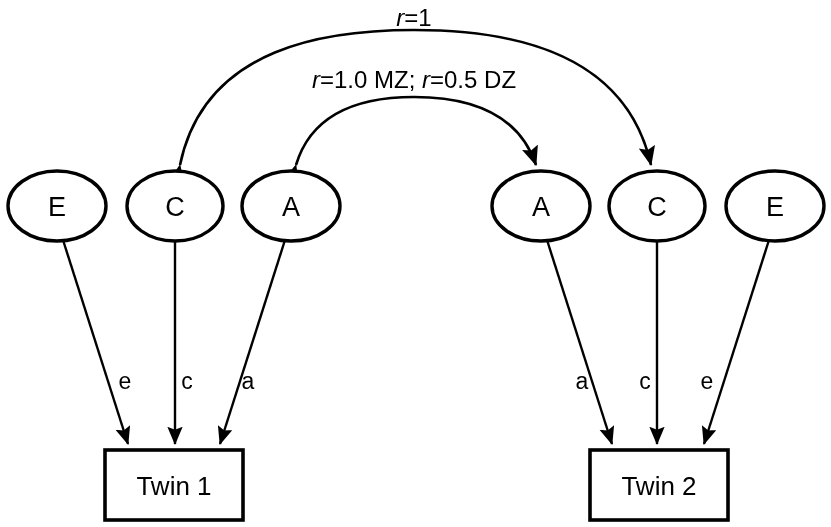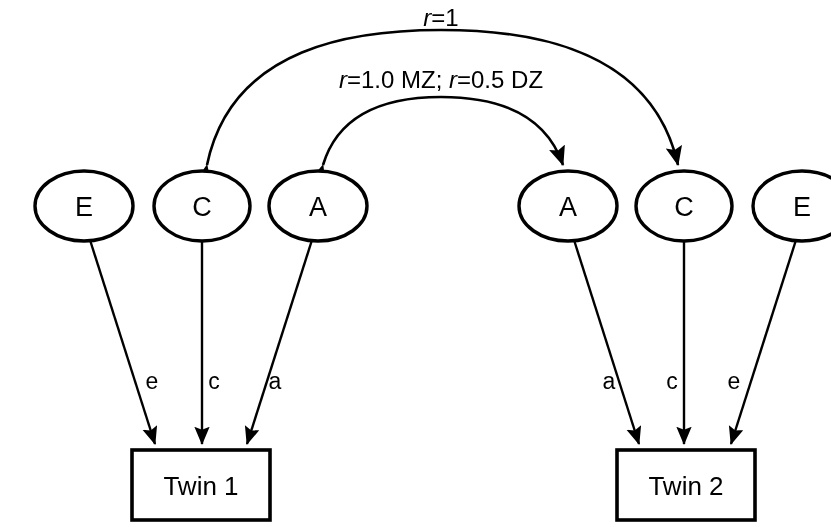--- a/index.html
+++ b/index.html
@@ -11,21 +11,20 @@
     width: 831px;
     height: 527px;
     font-family: "Liberation Sans", sans-serif;
     overflow: hidden;
   }
   #diagram-root {
     position: relative;
     width: 756px;
     height: 527px;
     background: #ffffff;
-    padding-left: 27px;
   }
   svg#ace-diagram {
     display: block;
     width: 831px;
     height: 527px;
   }
   .node-shape {
     fill: #ffffff;
     stroke: #000000;
     stroke-width: 3.4;

